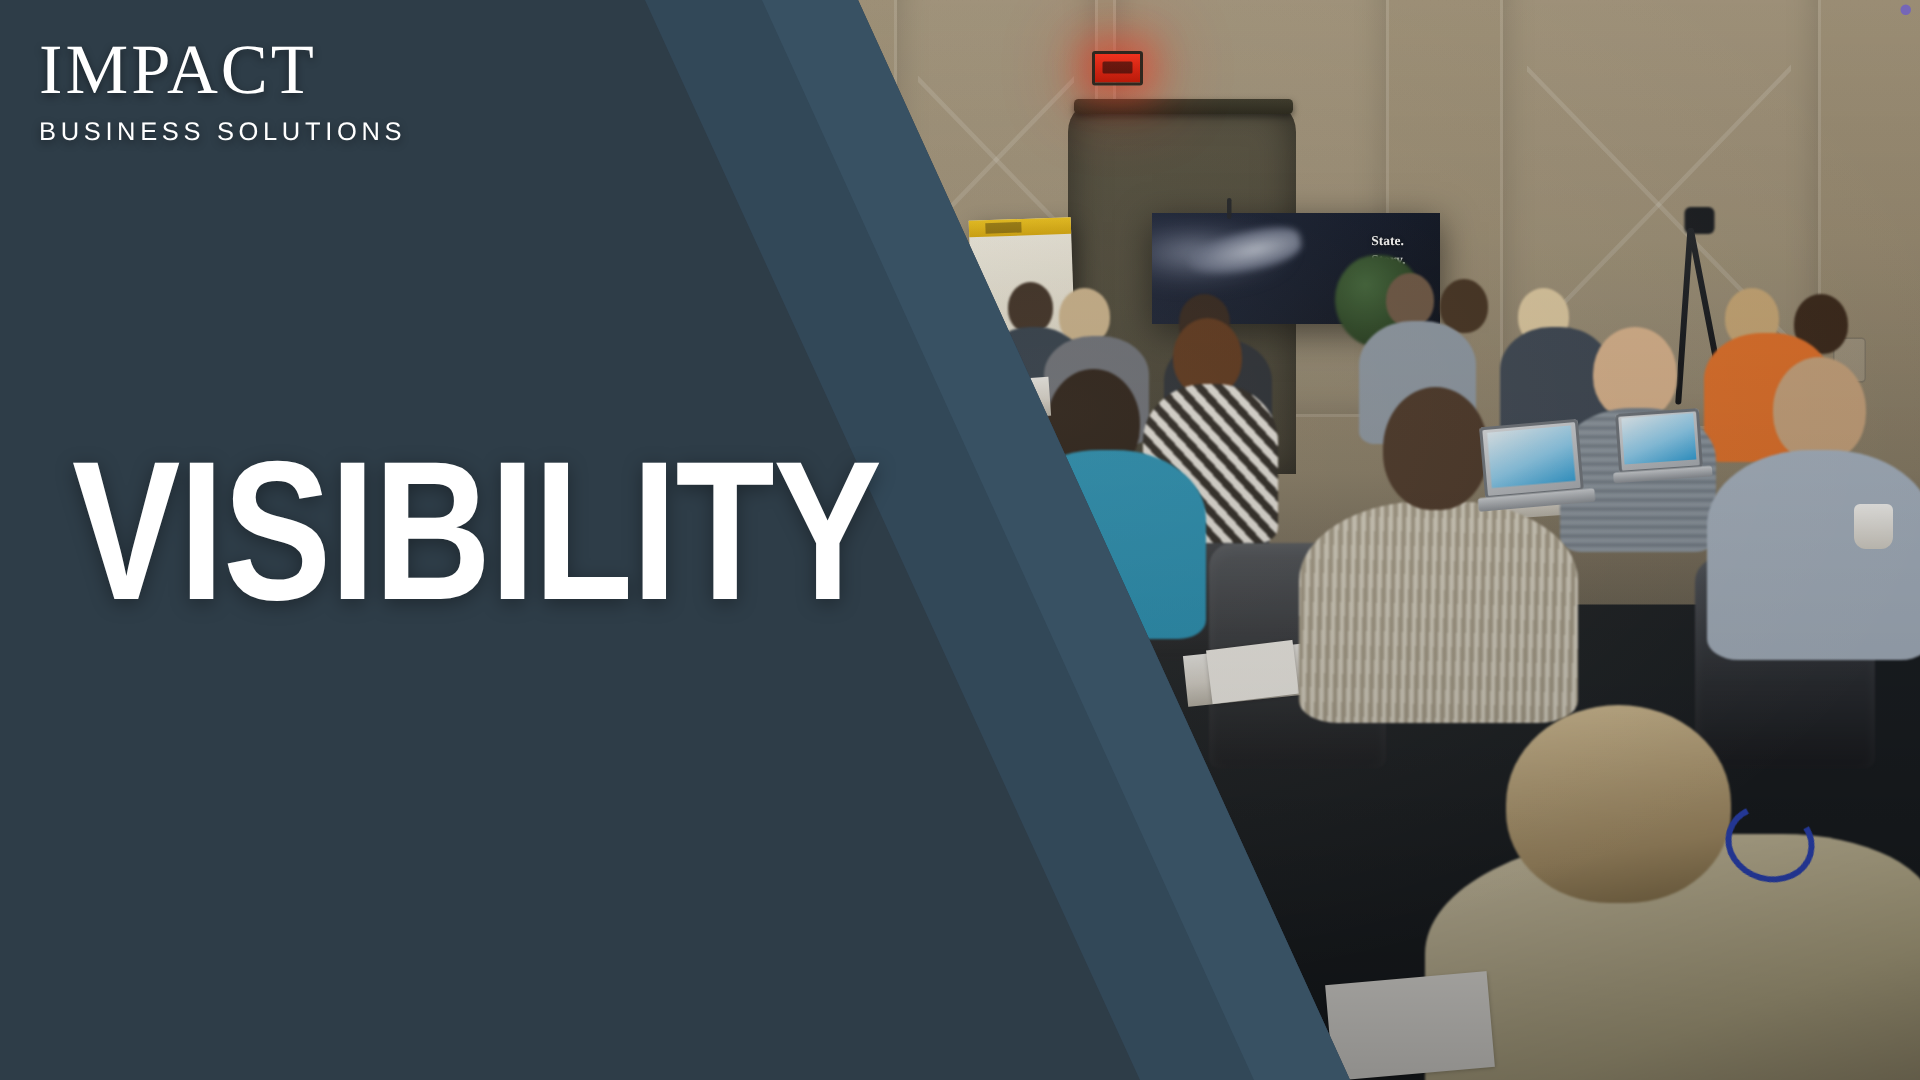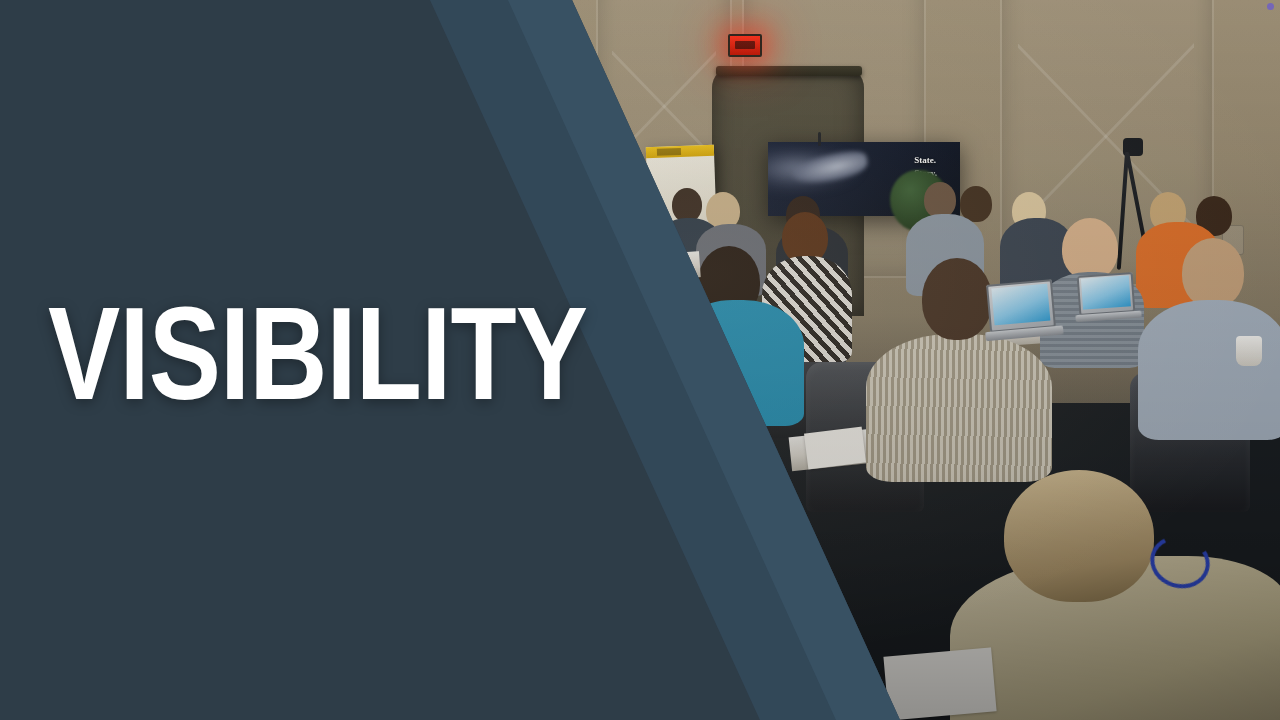--- a/index.html
+++ b/index.html
@@ -433,18 +433,20 @@
     <div class="chair" style="left:250px;top:440px;width:170px;height:190px;"></div>
 
     <div class="photo-grade"></div>
   </div>
 
   <div class="overlay-solid"></div>
   <div class="overlay-wedge"></div>
   <div class="overlay-wedge2"></div>
 
   <div class="logo">
+    <div class="mark">IMPACT</div>
+    <div class="sub">BUSINESS SOLUTIONS</div>
   </div>
 
   <div class="headline">VISIBILITY</div>
 
   <div class="corner-dot"></div>
 </div>
 
 </body></html>

